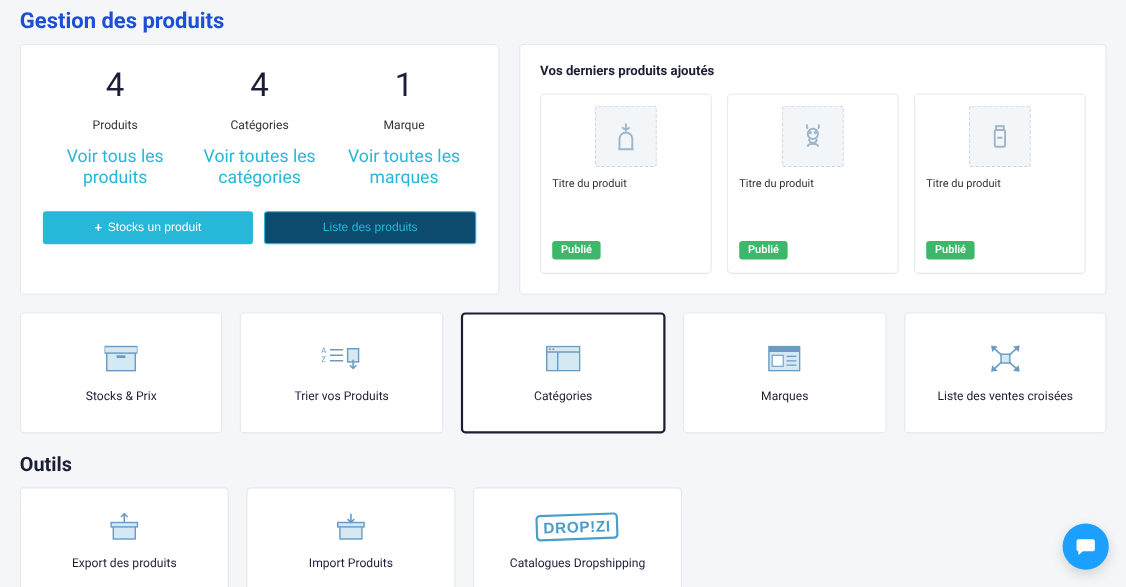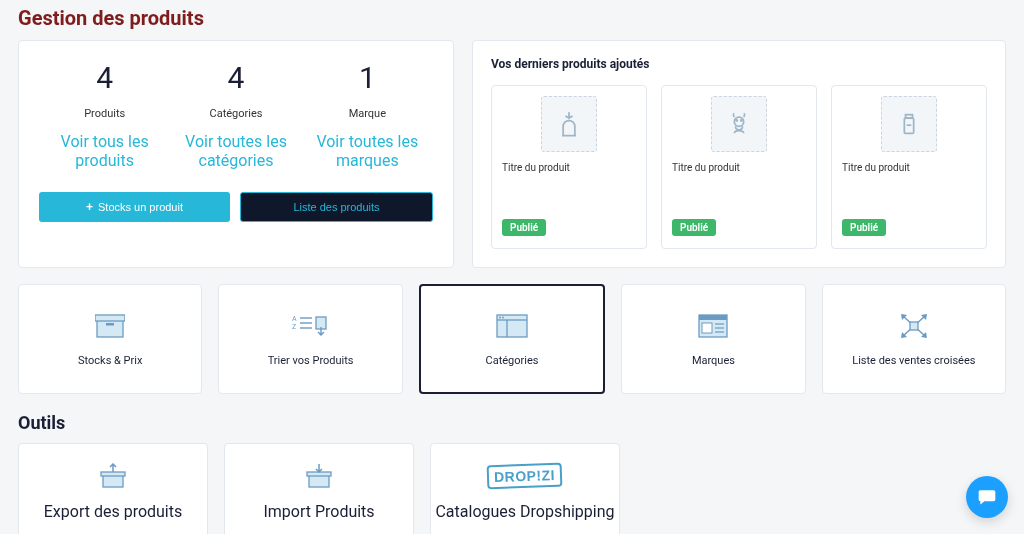--- a/index.html
+++ b/index.html
@@ -10,21 +10,21 @@
     height: 534px;
     overflow: hidden;
     color: #1a1f36;
     position: relative;
     padding: 6px 18px 18px 18px;
   }
   h1.page-title {
     font-size: 20px;
     font-weight: 700;
     margin-bottom: 10px;
-    color: #7f1d1d;
+    color: #1d4ed8;
   }
   h2.section-title {
     font-size: 18px;
     font-weight: 700;
     margin: 18px 0 10px 0;
     color: #1a1f36;
   }
   .top-row {
     display: flex;
     gap: 18px;
@@ -82,21 +82,21 @@
     border-radius: 3px;
     cursor: pointer;
     gap: 5px;
   }
   .btn-primary {
     background: #27b7d8;
     color: #fff;
     border: none;
   }
   .btn-outline {
-    background: #0f172a;
+    background: #0c4a6e;
     color: #27b7d8;
     border: 1px solid #27b7d8;
   }
   .plus-icon {
     font-weight: bold;
     font-size: 12px;
   }
   .products-panel {
     flex: 1;
     padding: 16px 18px 18px 18px;
@@ -188,21 +188,21 @@
     border-radius: 4px;
     height: 96px;
     display: flex;
     flex-direction: column;
     align-items: center;
     justify-content: center;
     gap: 12px;
     cursor: pointer;
   }
   .tool-label {
-    font-size: 16px;
+    font-size: 11px;
     color: #1a1f36;
   }
   .dropizi-logo {
     font-family: Arial, sans-serif;
     font-weight: 900;
     font-size: 14px;
     color: #4a9fc9;
     border: 2px solid #4a9fc9;
     border-radius: 4px;
     padding: 2px 5px;

